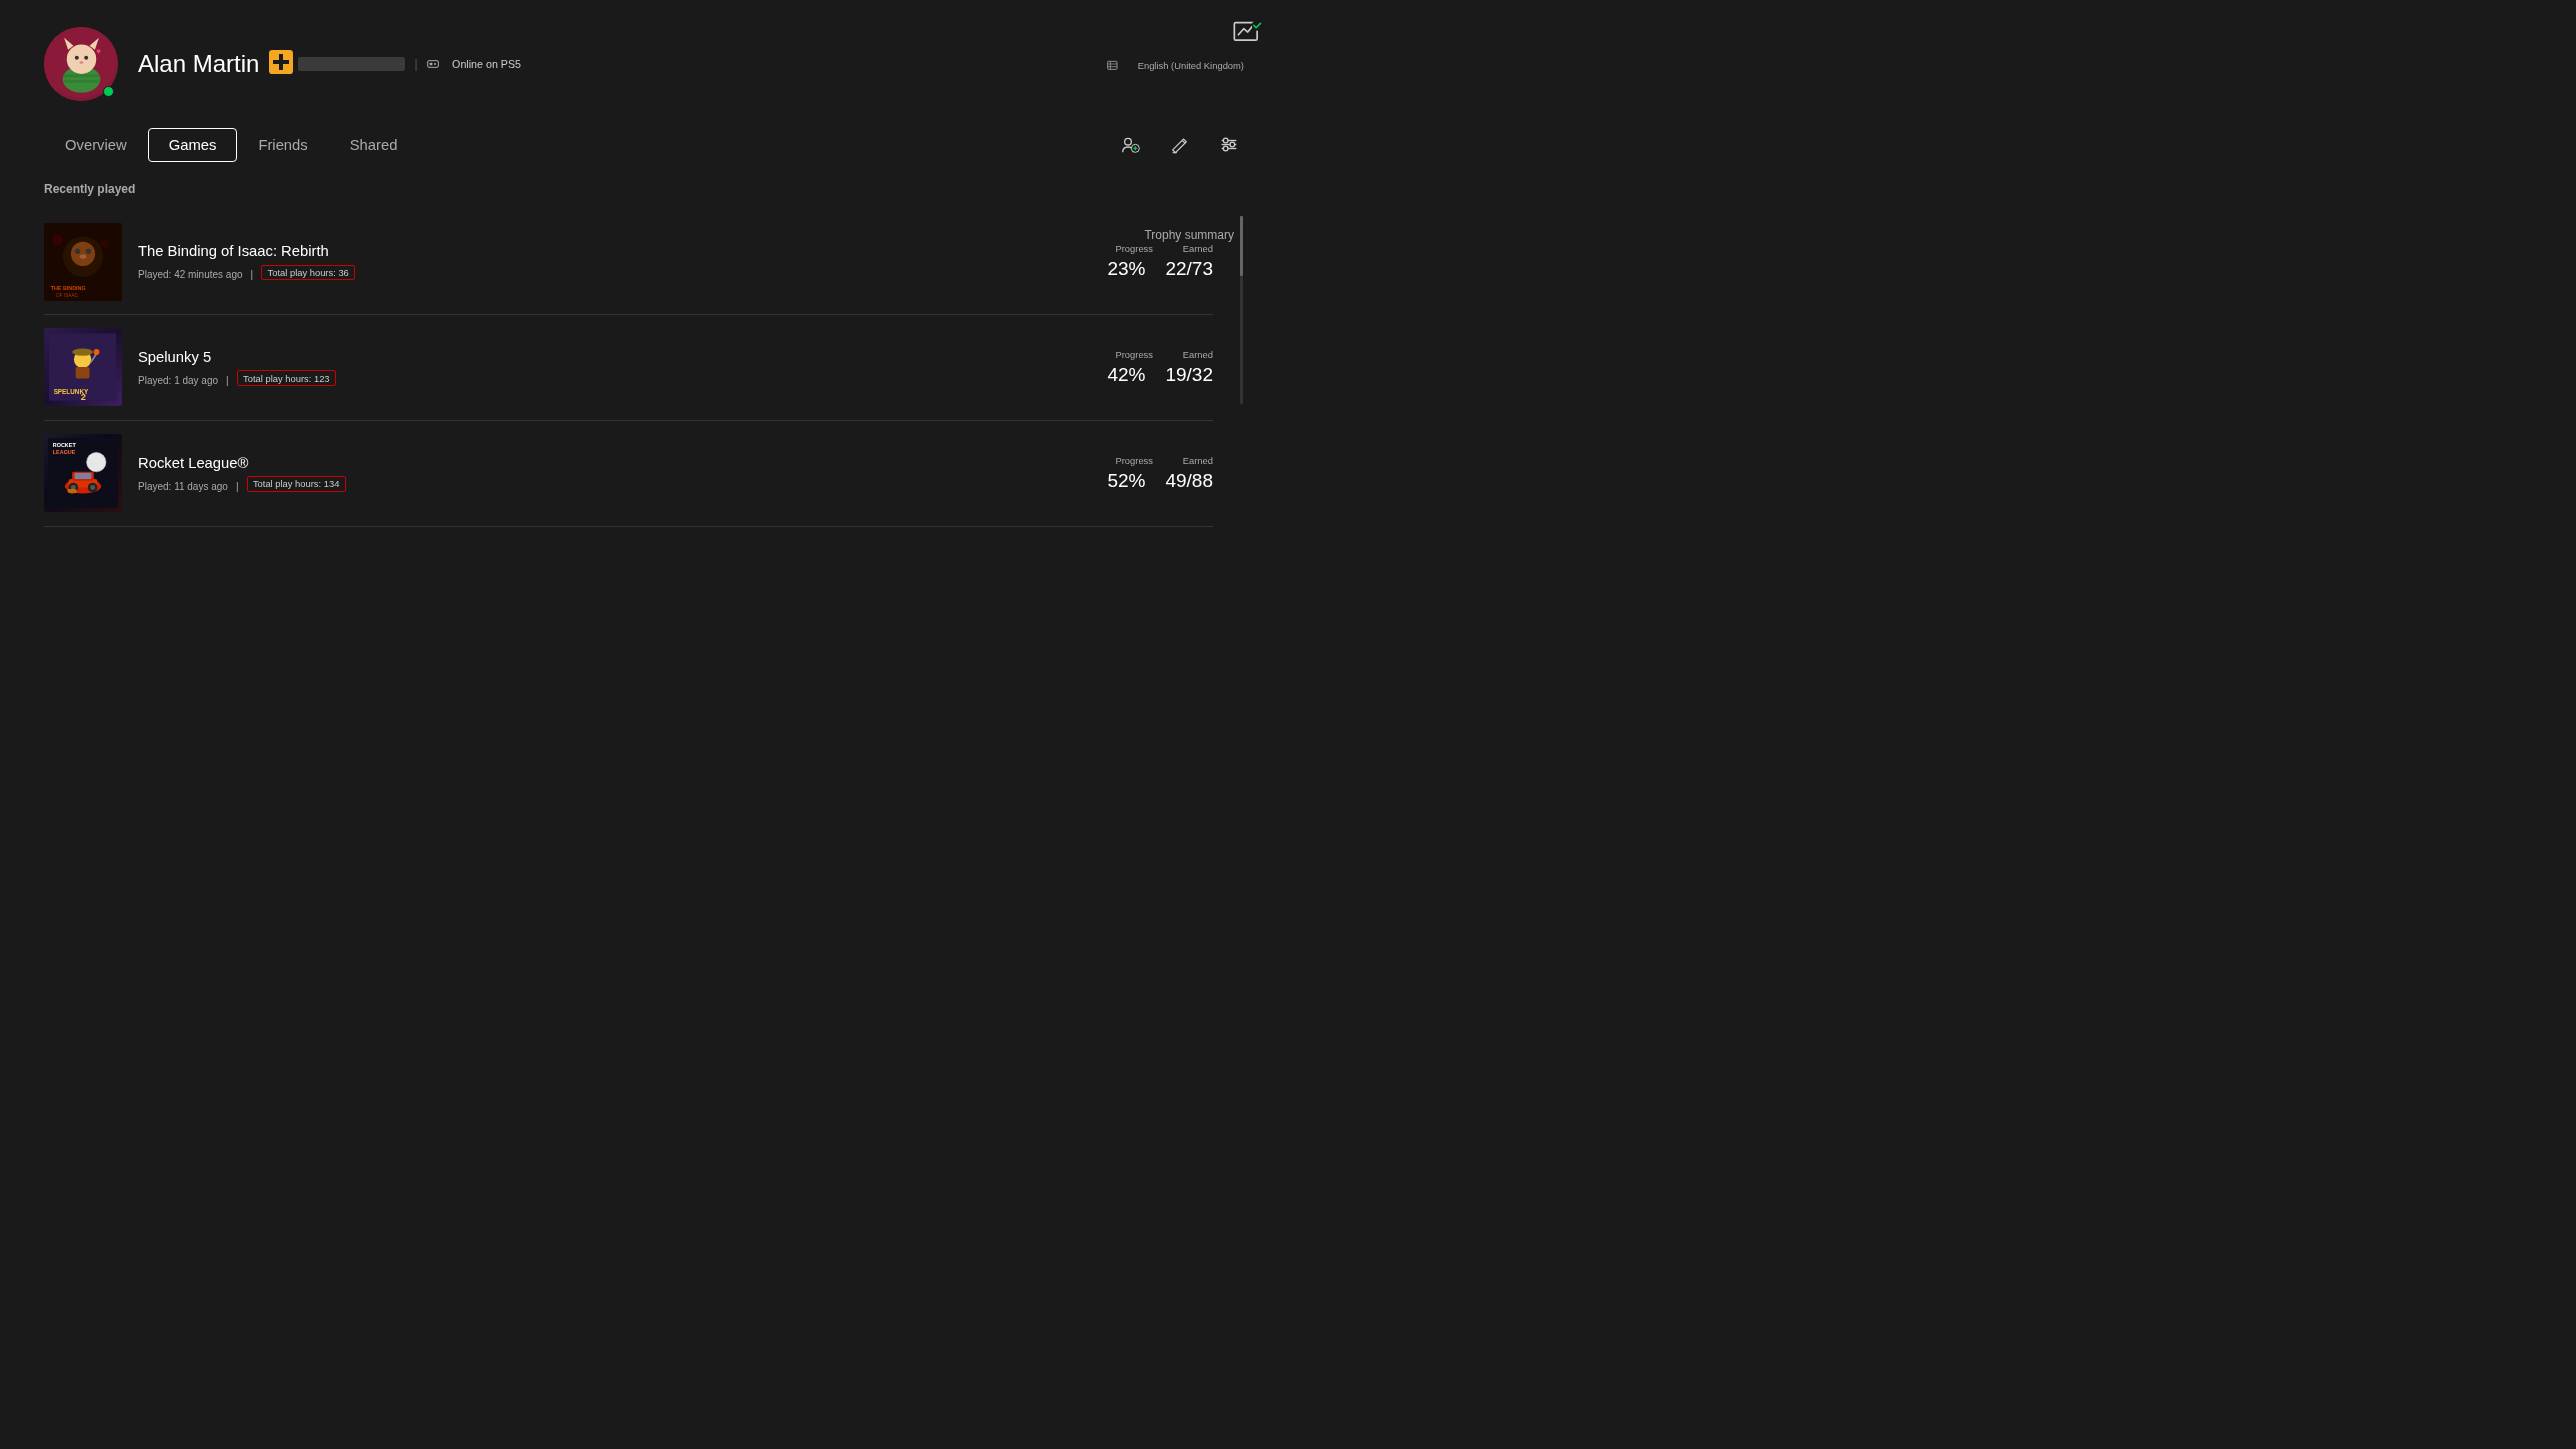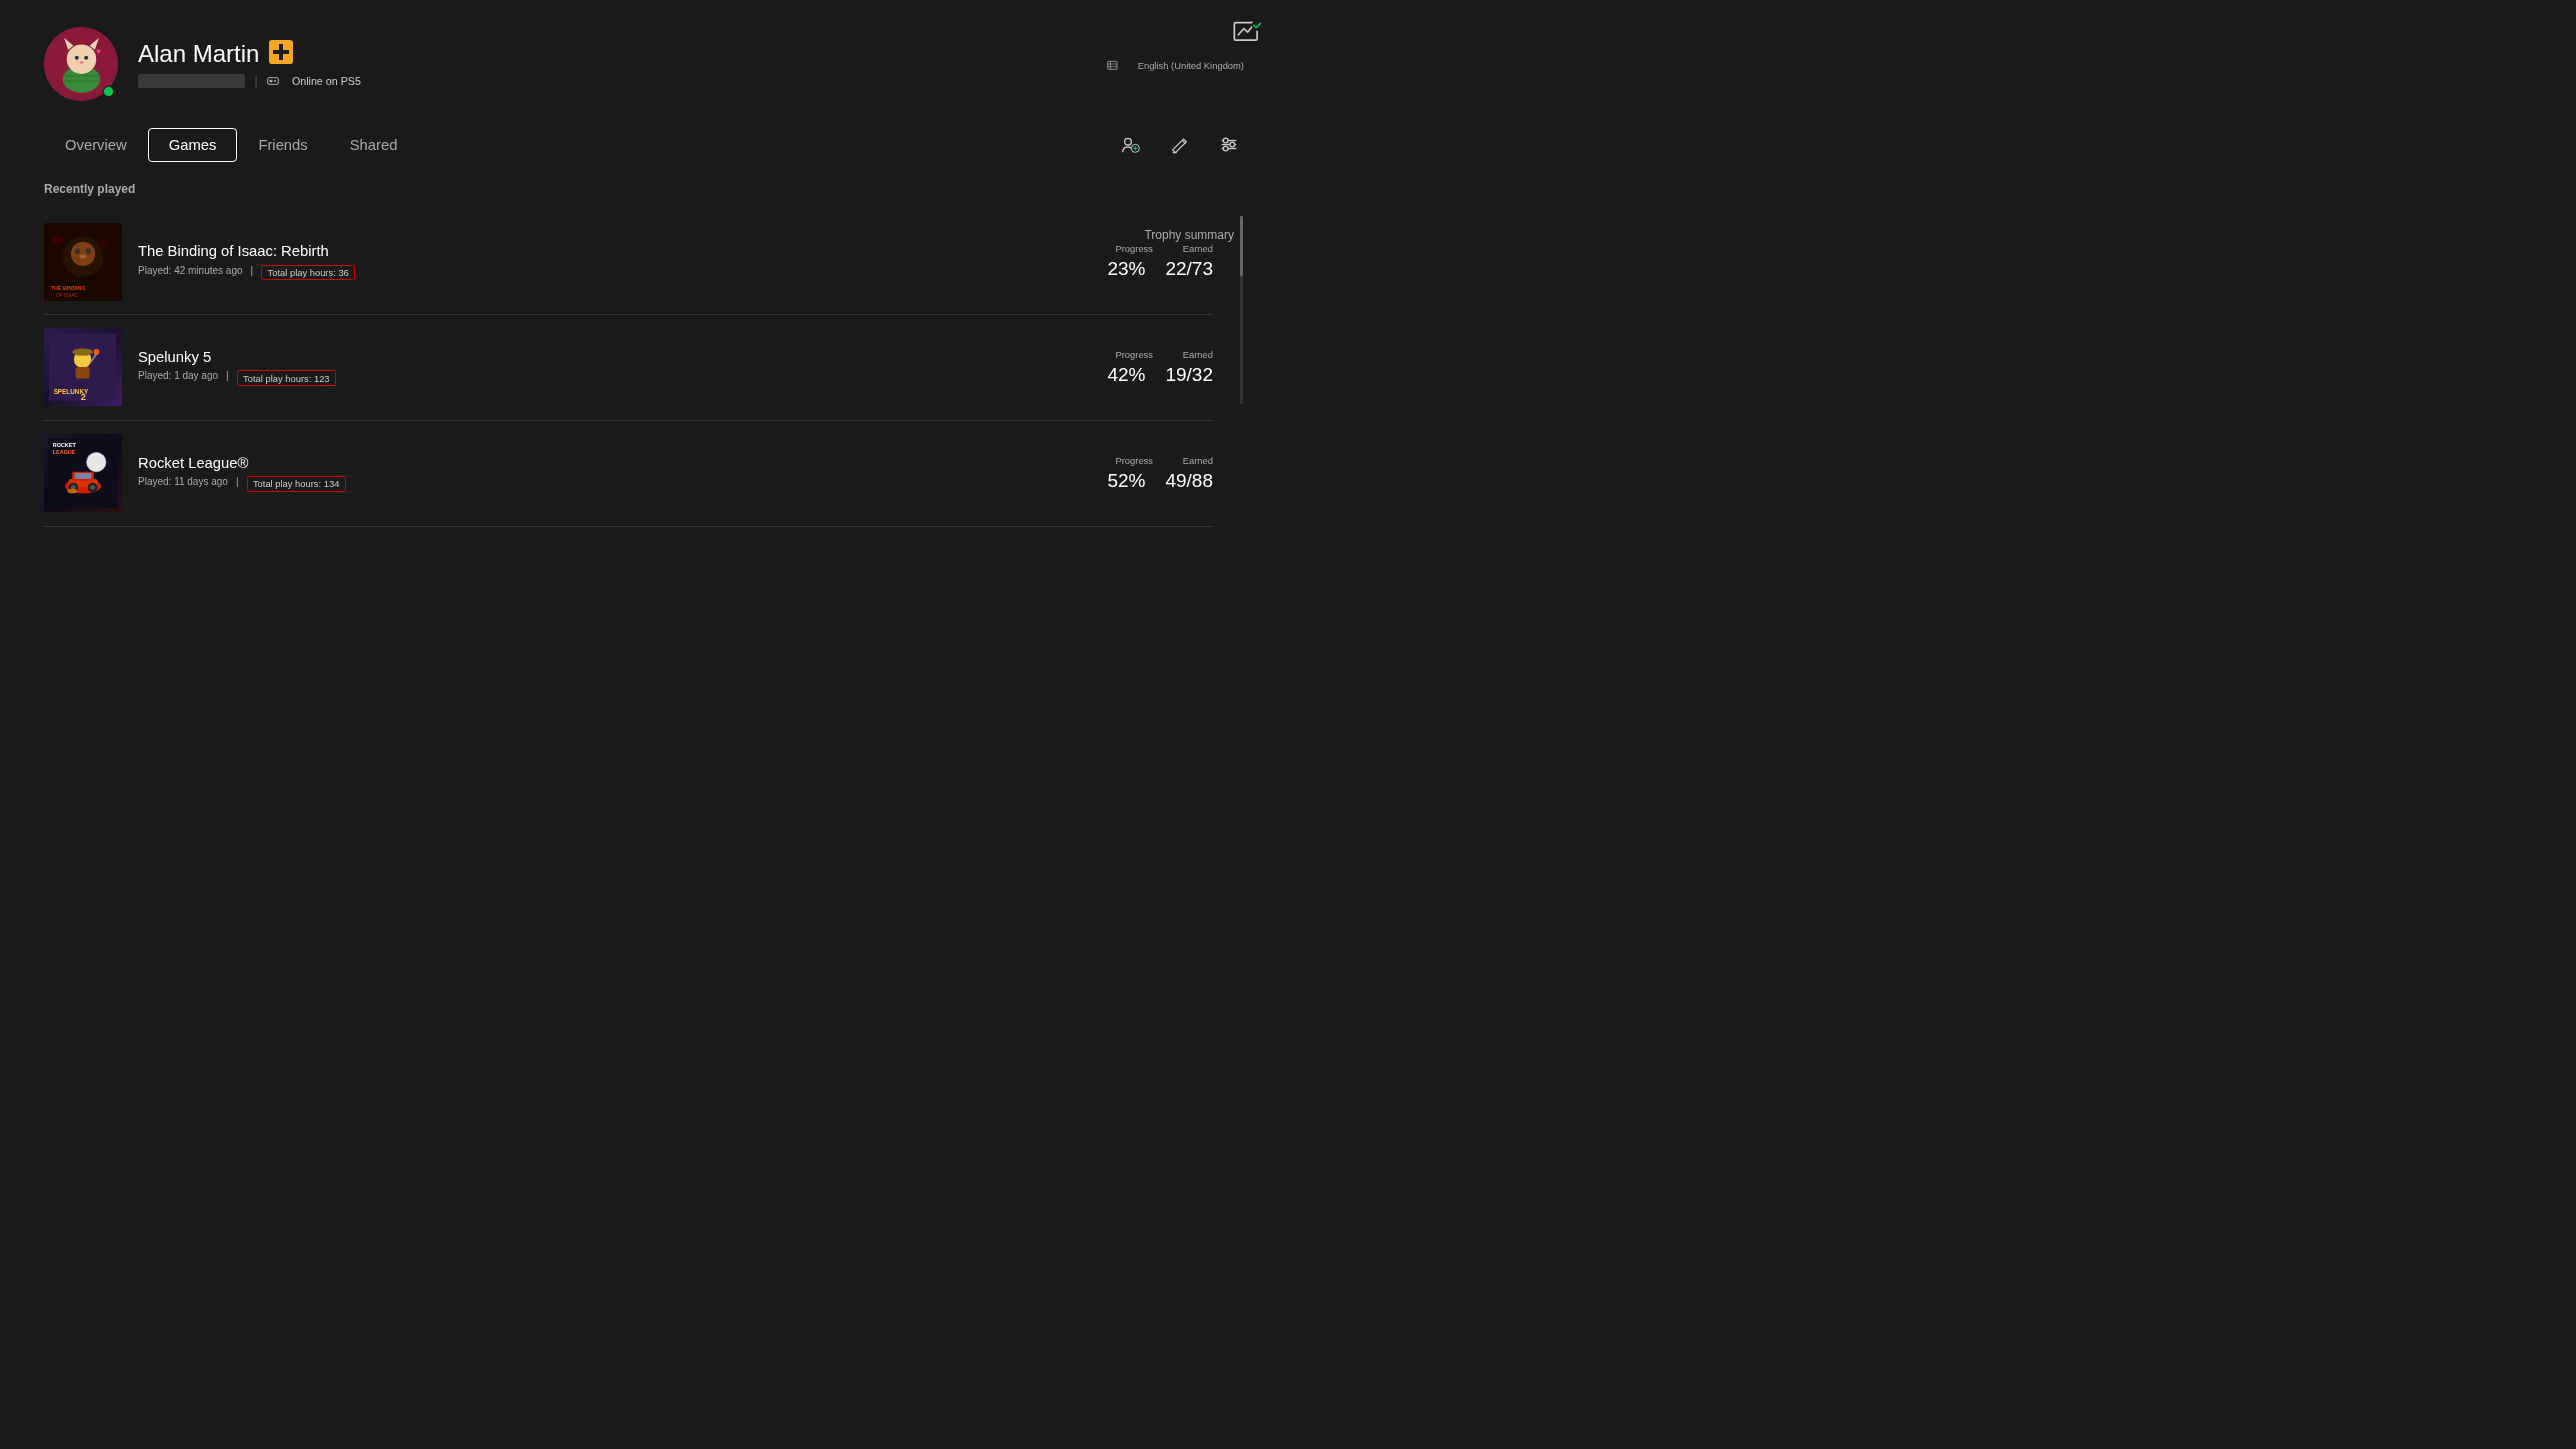--- a/index.html
+++ b/index.html
@@ -66,21 +66,20 @@
       right: 4px;
       width: 10.7px;
       height: 10.7px;
       border-radius: 50%;
       background: #00c853;
       border: 1.3px solid #1a1a1a;
     }
 
     .profile-info {
       display: flex;
-      flex-direction: column;
       gap: 5.4px;
       text-align: right;
     }
 
     .profile-name-row {
       display: flex;
       align-items: center;
       gap: 9.4px;
     }
 
@@ -266,21 +265,21 @@
 
     .game-title {
       font-size: 14.8px;
       font-weight: 400;
       color: #ffffff;
       margin-bottom: 5.4px;
     }
 
     .game-meta {
       display: flex;
-      align-items: flex-start;
+      align-items: flex-end;
       gap: 8px;
       font-size: 10px;
       color: #aaaaaa;
     }
 
     .play-time-badge {
       border: 1px solid #cc0000;
       border-radius: 2px;
       padding: 1.3px 5.4px;
       font-size: 9.4px;

